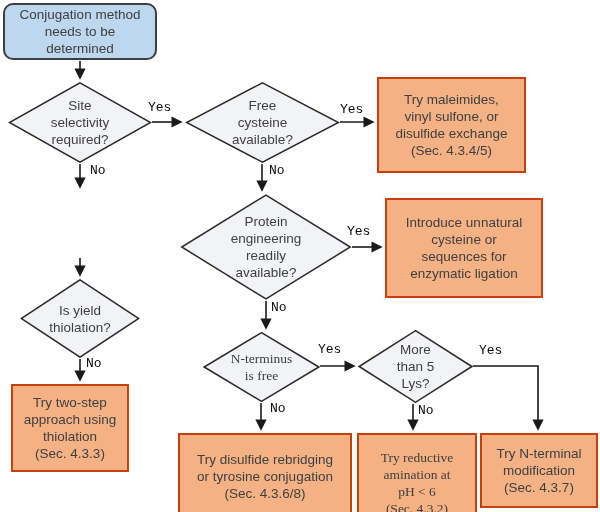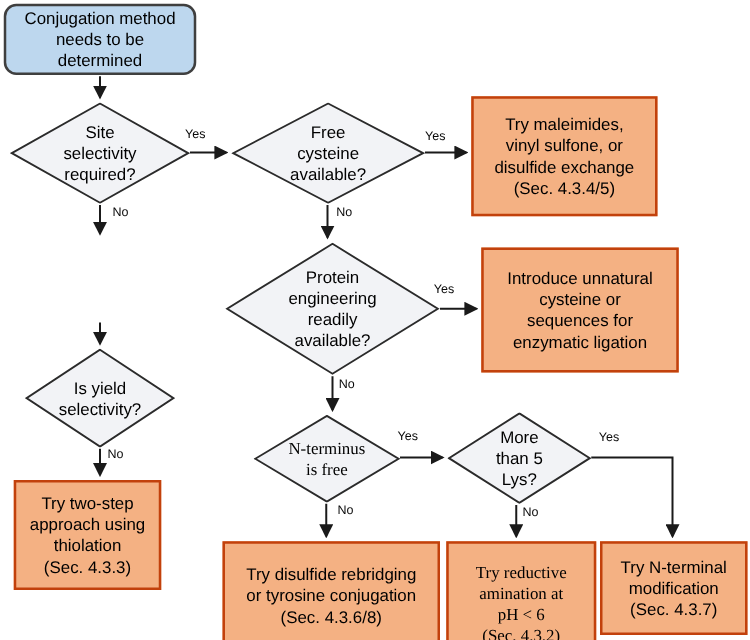--- a/index.html
+++ b/index.html
@@ -9,38 +9,38 @@
     background:#ffffff;
     font-family:"Liberation Sans", sans-serif;
     color:#000;
     overflow:hidden;
   }
   .node{position:absolute;box-sizing:border-box;}
   .node .label{
     position:absolute;inset:0;
     display:flex;align-items:center;justify-content:center;
     text-align:center;white-space:pre-line;
-    font-size:13.5px;line-height:17px;color:#000000;
+    font-size:13.5px;line-height:17px;color:#404040;
   }
   .terminator{
     background:#bdd7ee;
     border:2px solid #3f3f3f;
     border-radius:10px;
   }
   .action{
     background:#f4b183;
     border:2px solid #c2410c;
   }
   .decision .shape{position:absolute;inset:0;width:100%;height:100%;}
   .decision polygon{
     fill:#f2f3f6;stroke:#2b2b2b;stroke-width:1.5;
     vector-effect:non-scaling-stroke;
   }
   .edge-label{
-    position:absolute;font-size:10px;line-height:15px;color:#0a0a0a;
+    position:absolute;font-size:13px;line-height:15px;color:#0a0a0a;font-family:Liberation Mono, monospace;
   }
   #connectors{position:absolute;inset:0;width:600px;height:512px;}
   #connectors line,#connectors polyline{
     stroke:#1a1a1a;stroke-width:1.6;fill:none;
   }
 
   
   #node-start{left:3px;top:3px;width:154px;height:57px;}
   #node-site{left:8px;top:82px;width:144px;height:81px;}
   #node-cysteine{left:185px;top:82px;width:155px;height:81px;}
@@ -142,21 +142,21 @@
 cysteine or
 sequences for
 enzymatic ligation</div>
   </div>
 
   <div id="node-yield" class="node decision">
     <svg class="shape" viewBox="0 0 100 100" preserveAspectRatio="none">
         <polygon points="50,1 99,50 50,99 1,50"></polygon>
       </svg>
     <div class="label">Is yield
-selectivity?</div>
+thiolation?</div>
   </div>
 
   <div id="node-twostep" class="node action">
     <div class="label">Try two-step
 approach using
 thiolation
 (Sec. 4.3.3)</div>
   </div>
 
   <div id="node-nterminus" class="node decision">

